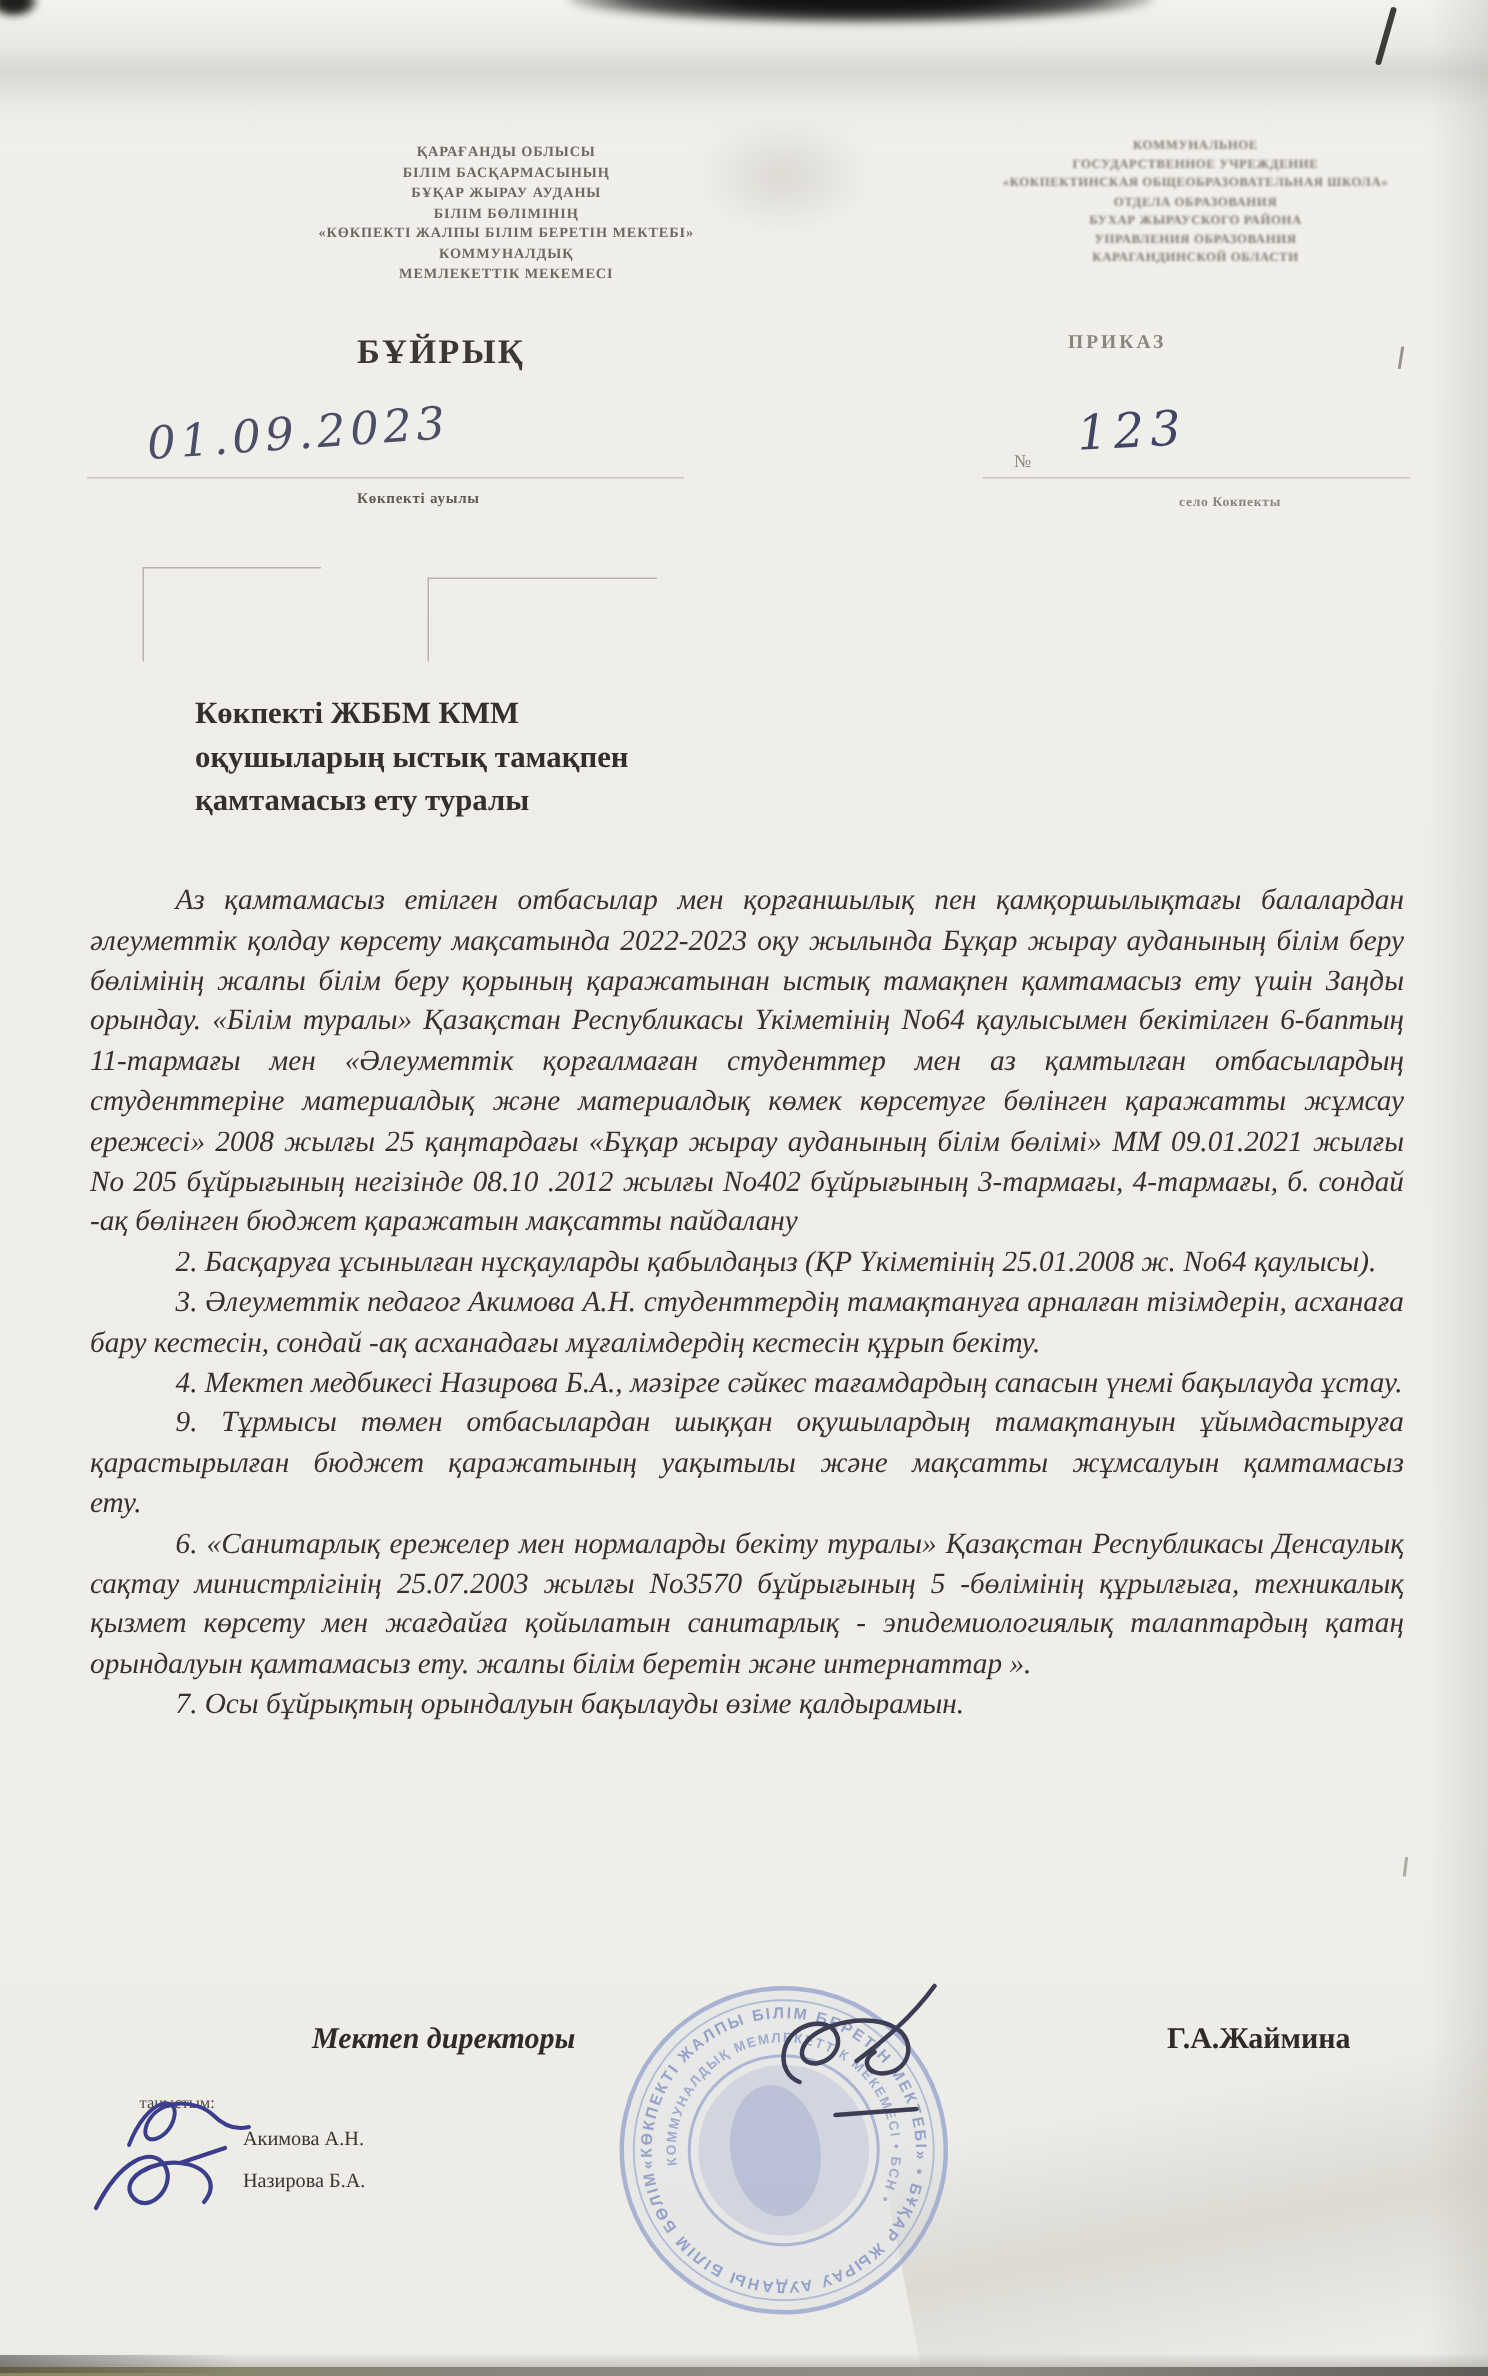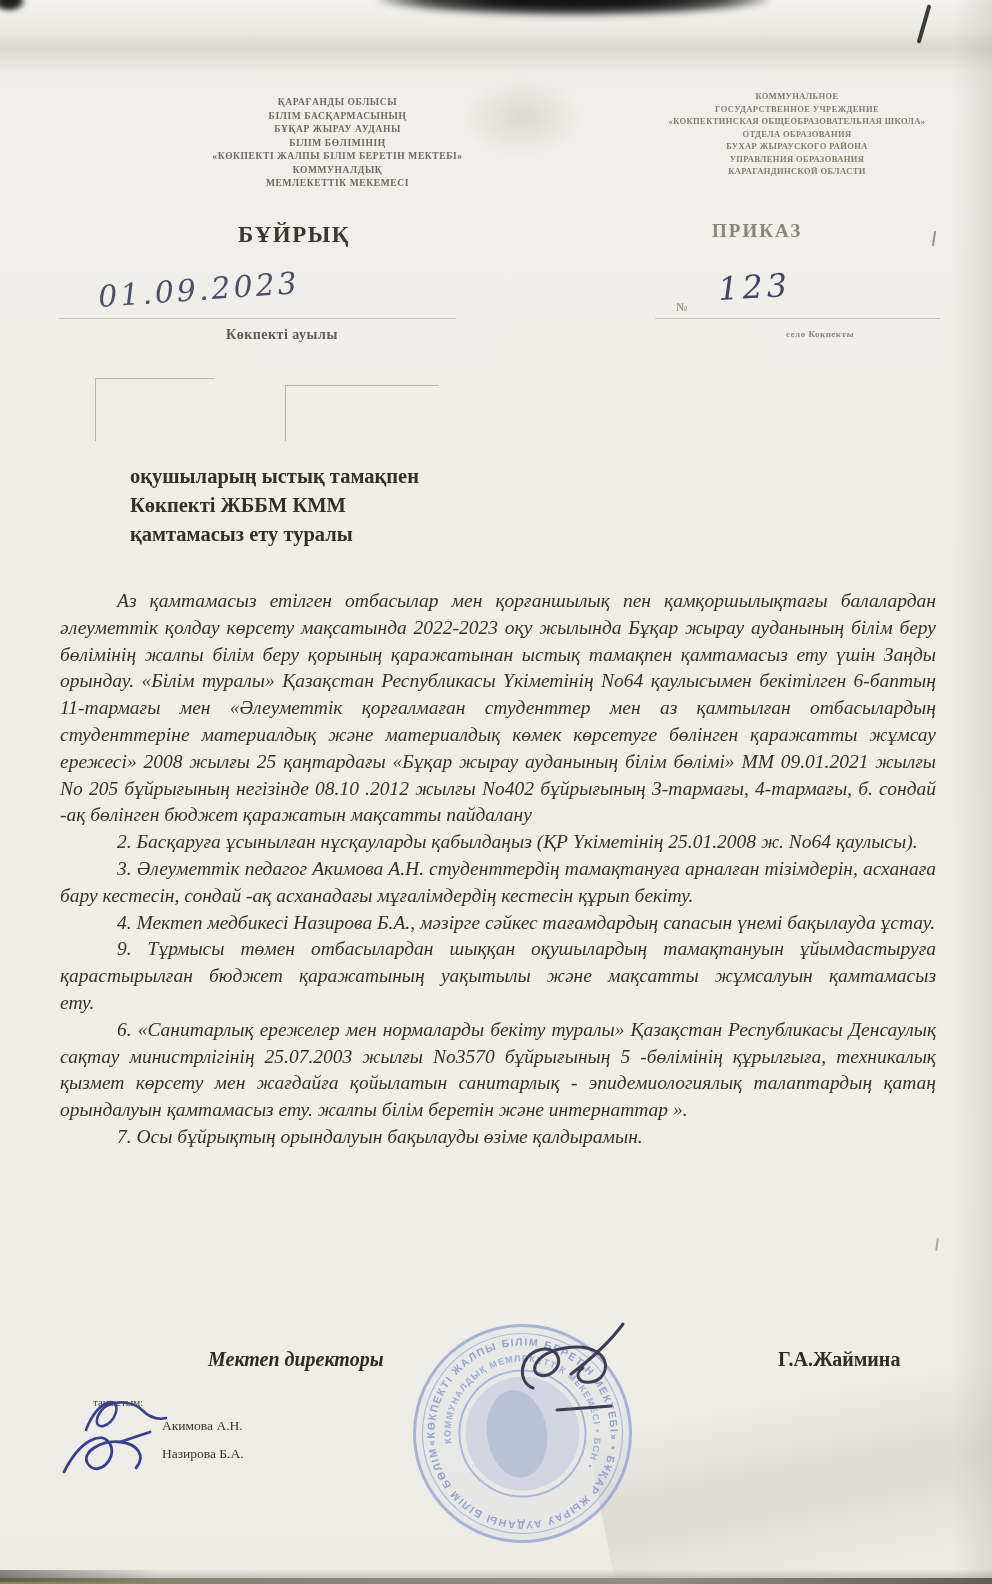--- a/index.html
+++ b/index.html
@@ -34,29 +34,29 @@
              background:radial-gradient(ellipse,rgba(170,165,152,.30),transparent 70%);filter:blur(5px);}
   
   .lh{text-align:center;font-family:"Liberation Serif",serif;font-weight:700;}
   .lh div{white-space:nowrap;}
   .lh-left{left:165px;top:96px;width:345px;font-size:9.5px;line-height:13.5px;
            color:#6e6960;letter-spacing:.6px;filter:blur(.45px);}
   .lh-right{left:622px;top:90px;width:350px;font-size:8.5px;line-height:12.5px;
             color:#827b6f;letter-spacing:.4px;filter:blur(.55px);}
   
   .t-kk{left:238px;top:222px;font-size:23px;font-weight:700;letter-spacing:1.5px;color:#3b3733;}
-  .t-ru{left:712px;top:220px;font-size:19px;font-weight:700;letter-spacing:2px;color:#8b867c;filter:blur(.4px);}
+  .t-ru{left:712px;top:220px;font-size:13px;font-weight:700;letter-spacing:2px;color:#8b867c;filter:blur(.4px);}
   .hw{font-family:"DejaVu Serif",serif;font-style:italic;color:#4b4e66;}
   .hw-date{left:98px;top:272px;font-size:30px;letter-spacing:3px;transform:rotate(-4deg);}
   .hw-num{left:718px;top:268px;font-size:32px;letter-spacing:4px;transform:rotate(-3deg);color:#424565;}
   .num-sign{left:676px;top:300px;font-size:12px;color:#8a857b;}
   .rule{height:1px;background:#c9c5bc;}
   .rule-date{left:58px;top:318px;width:398px;}
   .rule-num{left:655px;top:318px;width:285px;}
-  .place-kk{left:226px;top:327px;font-size:14px;font-weight:700;color:#5f5a52;letter-spacing:.5px;}
+  .place-kk{left:238px;top:327px;font-size:10px;font-weight:700;color:#5f5a52;letter-spacing:.5px;}
   .place-ru{left:786px;top:329px;font-size:9px;font-weight:700;color:#8a847a;letter-spacing:.5px;}
   
   .corner{border-top:1px solid #b8b4ac;border-left:1px solid #b8b4ac;}
   .corner1{left:95px;top:378px;width:118px;height:62px;}
   .corner2{left:285px;top:385px;width:152px;height:55px;}
   
   .subject{left:130px;top:462px;font-size:20.5px;font-weight:700;line-height:29px;color:#33302b;}
   
   .doc-body{left:60px;top:588px;width:876px;font-size:19.5px;line-height:26.8px;
             color:#35322d;text-align:justify;}
@@ -113,22 +113,22 @@
   <div class="abs hw hw-num">123</div>
   <div class="abs rule rule-date"></div>
   <div class="abs rule rule-num"></div>
   <div class="abs place-kk">Көкпекті ауылы</div>
   <div class="abs place-ru">село Кокпекты</div>
 
   <div class="abs corner corner1"></div>
   <div class="abs corner corner2"></div>
 
   <div class="abs subject">
+    <div>Көкпекті ЖББМ КММ</div>
     <div>оқушыларың ыстық тамақпен</div>
-    <div>Көкпекті ЖББМ КММ</div>
     <div>қамтамасыз ету туралы</div>
   </div>
 
   <div class="abs doc-body">
     <p>Аз қамтамасыз етілген отбасылар мен қорғаншылық пен қамқоршылықтағы балалардан әлеуметтік қолдау көрсету мақсатында 2022-2023 оқу жылында Бұқар жырау ауданының білім беру бөлімінің жалпы білім беру қорының қаражатынан ыстық тамақпен қамтамасыз ету үшін Заңды орындау. «Білім туралы» Қазақстан Республикасы Үкіметінің No64 қаулысымен бекітілген 6-баптың 11-тармағы мен «Әлеуметтік қорғалмаған студенттер мен аз қамтылған отбасылардың студенттеріне материалдық және материалдық көмек көрсетуге бөлінген қаражатты жұмсау ережесі» 2008 жылғы 25 қаңтардағы «Бұқар жырау ауданының білім бөлімі» ММ 09.01.2021 жылғы No 205 бұйрығының негізінде 08.10 .2012 жылғы No402 бұйрығының 3-тармағы, 4-тармағы, б. сондай -ақ бөлінген бюджет қаражатын мақсатты пайдалану</p>
     <p>2. Басқаруға ұсынылған нұсқауларды қабылдаңыз (ҚР Үкіметінің 25.01.2008 ж. No64 қаулысы).</p>
     <p>3. Әлеуметтік педагог Акимова А.Н. студенттердің тамақтануға арналған тізімдерін, асханаға бару кестесін, сондай -ақ асханадағы мұғалімдердің кестесін құрып бекіту.</p>
     <p>4. Мектеп медбикесі Назирова Б.А., мәзірге сәйкес тағамдардың сапасын үнемі бақылауда ұстау.</p>
     <p class="wide">9. Тұрмысы төмен отбасылардан шыққан оқушылардың тамақтануын ұйымдастыруға қарастырылған бюджет қаражатының уақытылы және мақсатты жұмсалуын қамтамасыз ету.</p>
     <p>6. «Санитарлық ережелер мен нормаларды бекіту туралы» Қазақстан Республикасы Денсаулық сақтау министрлігінің 25.07.2003 жылғы No3570 бұйрығының 5 -бөлімінің құрылғыға, техникалық қызмет көрсету мен жағдайға қойылатын санитарлық - эпидемиологиялық талаптардың қатаң орындалуын қамтамасыз ету. жалпы білім беретін және интернаттар ».</p>

